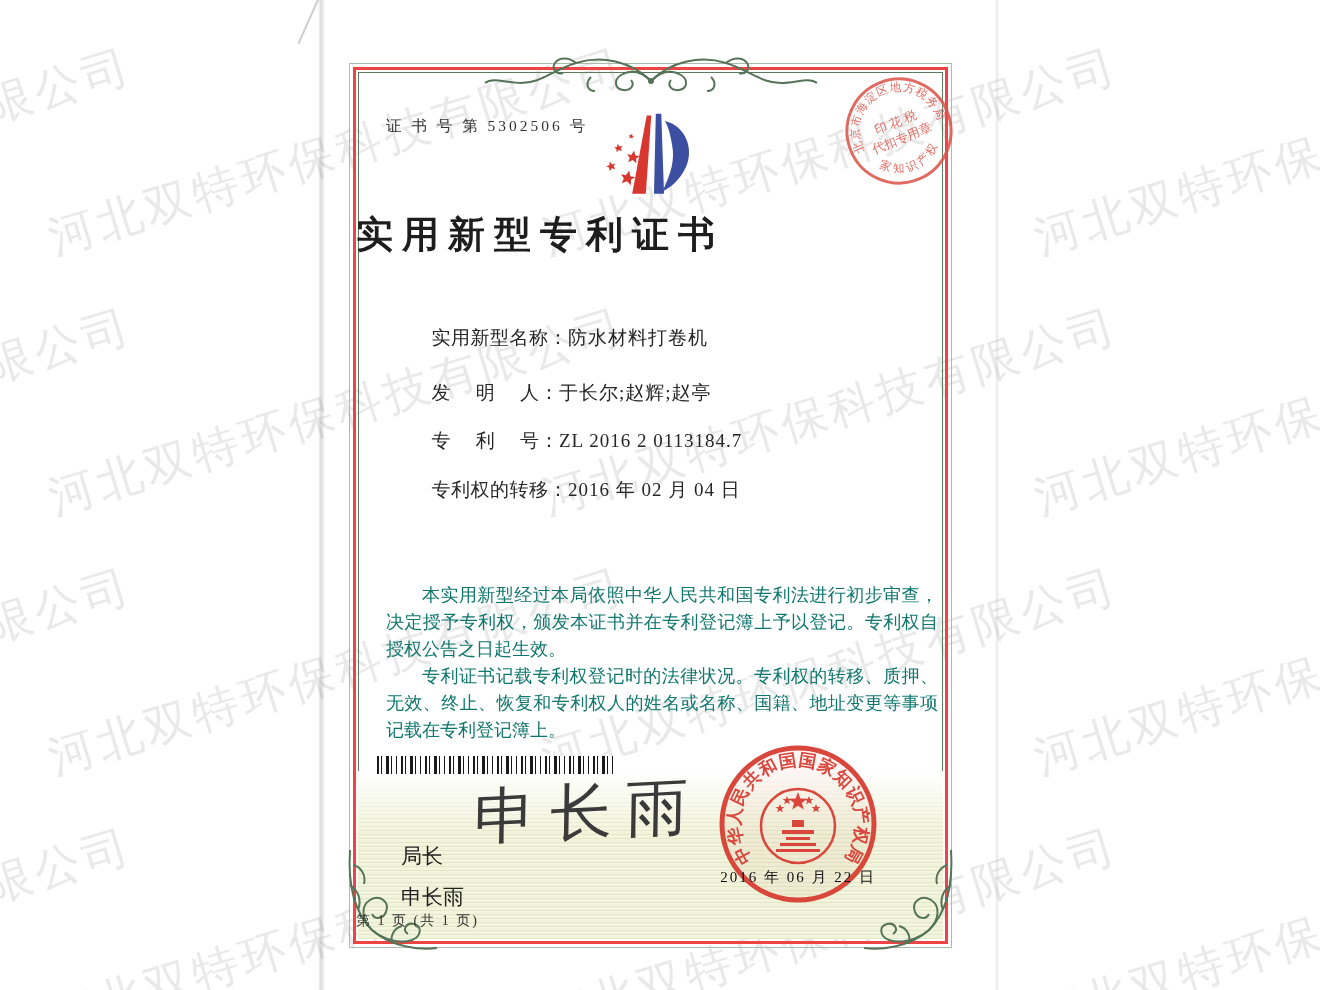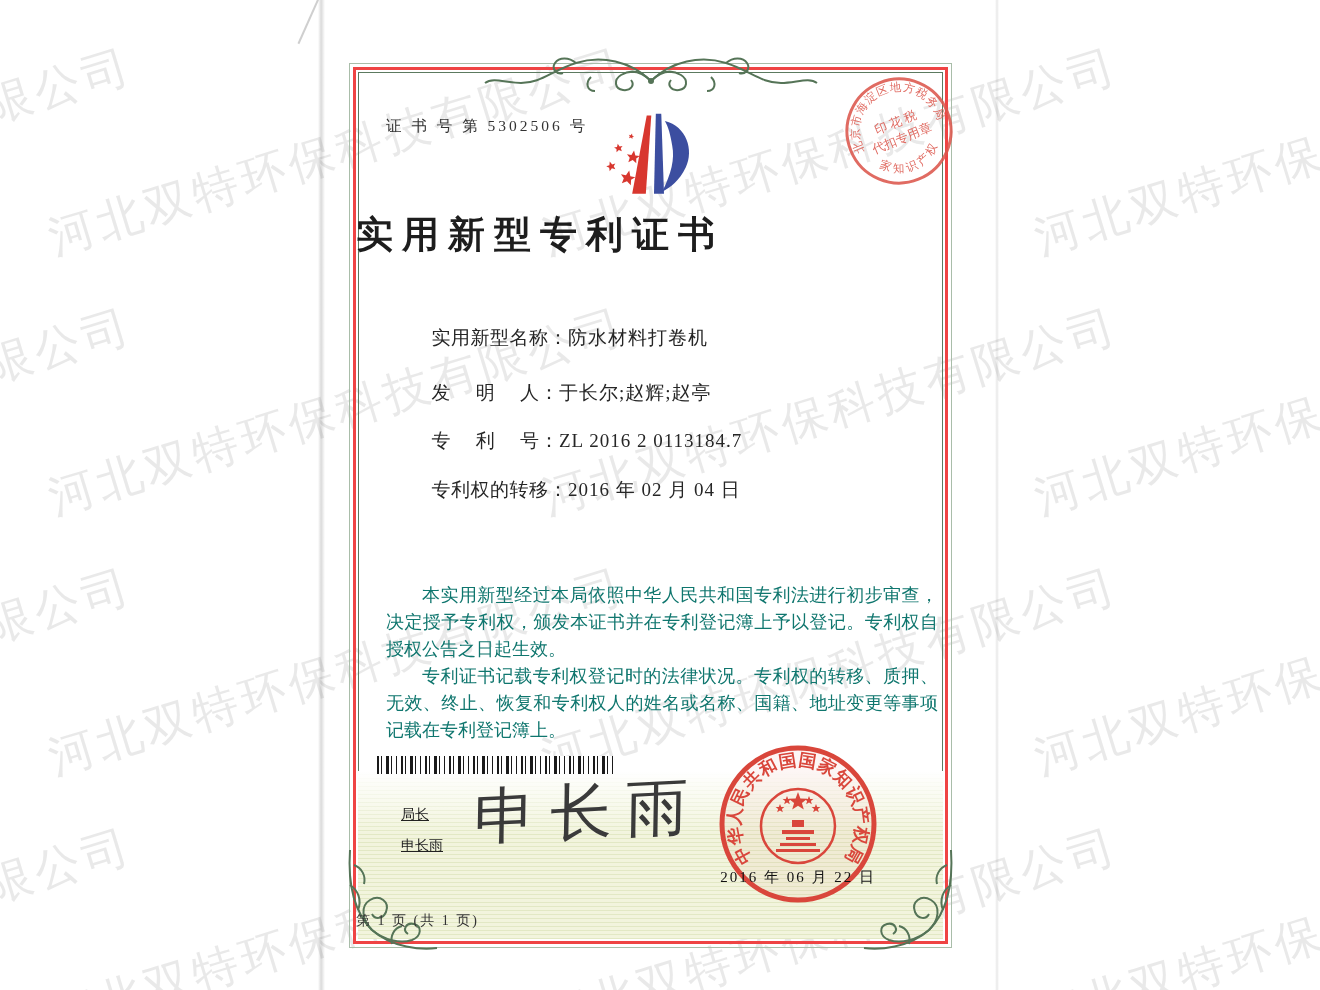--- a/index.html
+++ b/index.html
@@ -45,22 +45,22 @@
   .paras{position:absolute;left:30px;top:512px;width:552px;font-size:18px;line-height:27px;
          text-align:justify;color:#0f766e;}
   .paras p{margin:0;text-indent:2em;}
 
   .barcode{position:absolute;left:21px;top:686px;width:237px;height:18px;
      background:repeating-linear-gradient(90deg,
         #1a1a1a 0 2px,#fff 2px 4px,#1a1a1a 4px 5px,#fff 5px 9px,
         #1a1a1a 9px 12px,#fff 12px 14px,#1a1a1a 14px 15px,#fff 15px 19px,
         #1a1a1a 19px 20px,#fff 20px 24px);}
 
-  .sig-block{position:absolute;left:45px;top:736px;font-size:14px;color:#222;
-     font-family:"Liberation Sans","DejaVu Sans",sans-serif;text-decoration:underline;}
+  .sig-block{position:absolute;left:45px;top:772px;font-size:21px;color:#222;
+     font-family:"Liberation Sans","DejaVu Sans",sans-serif;}
   .sig-block div{margin-bottom:13px;}
   .sig-script{position:absolute;left:118px;top:700px;font-size:62px;color:#3a3a3a;
      transform:rotate(-3deg) skewX(-4deg);letter-spacing:14px;white-space:nowrap;}
 
   .seal{position:absolute;left:356px;top:668px;}
   .seal-date{position:absolute;left:356px;top:798px;width:172px;text-align:center;
      font-size:15px;letter-spacing:2px;color:#111;}
 
   .footer{position:absolute;left:0;top:842px;width:100%;text-align:left;font-size:14px;
      letter-spacing:2px;color:#333;}

